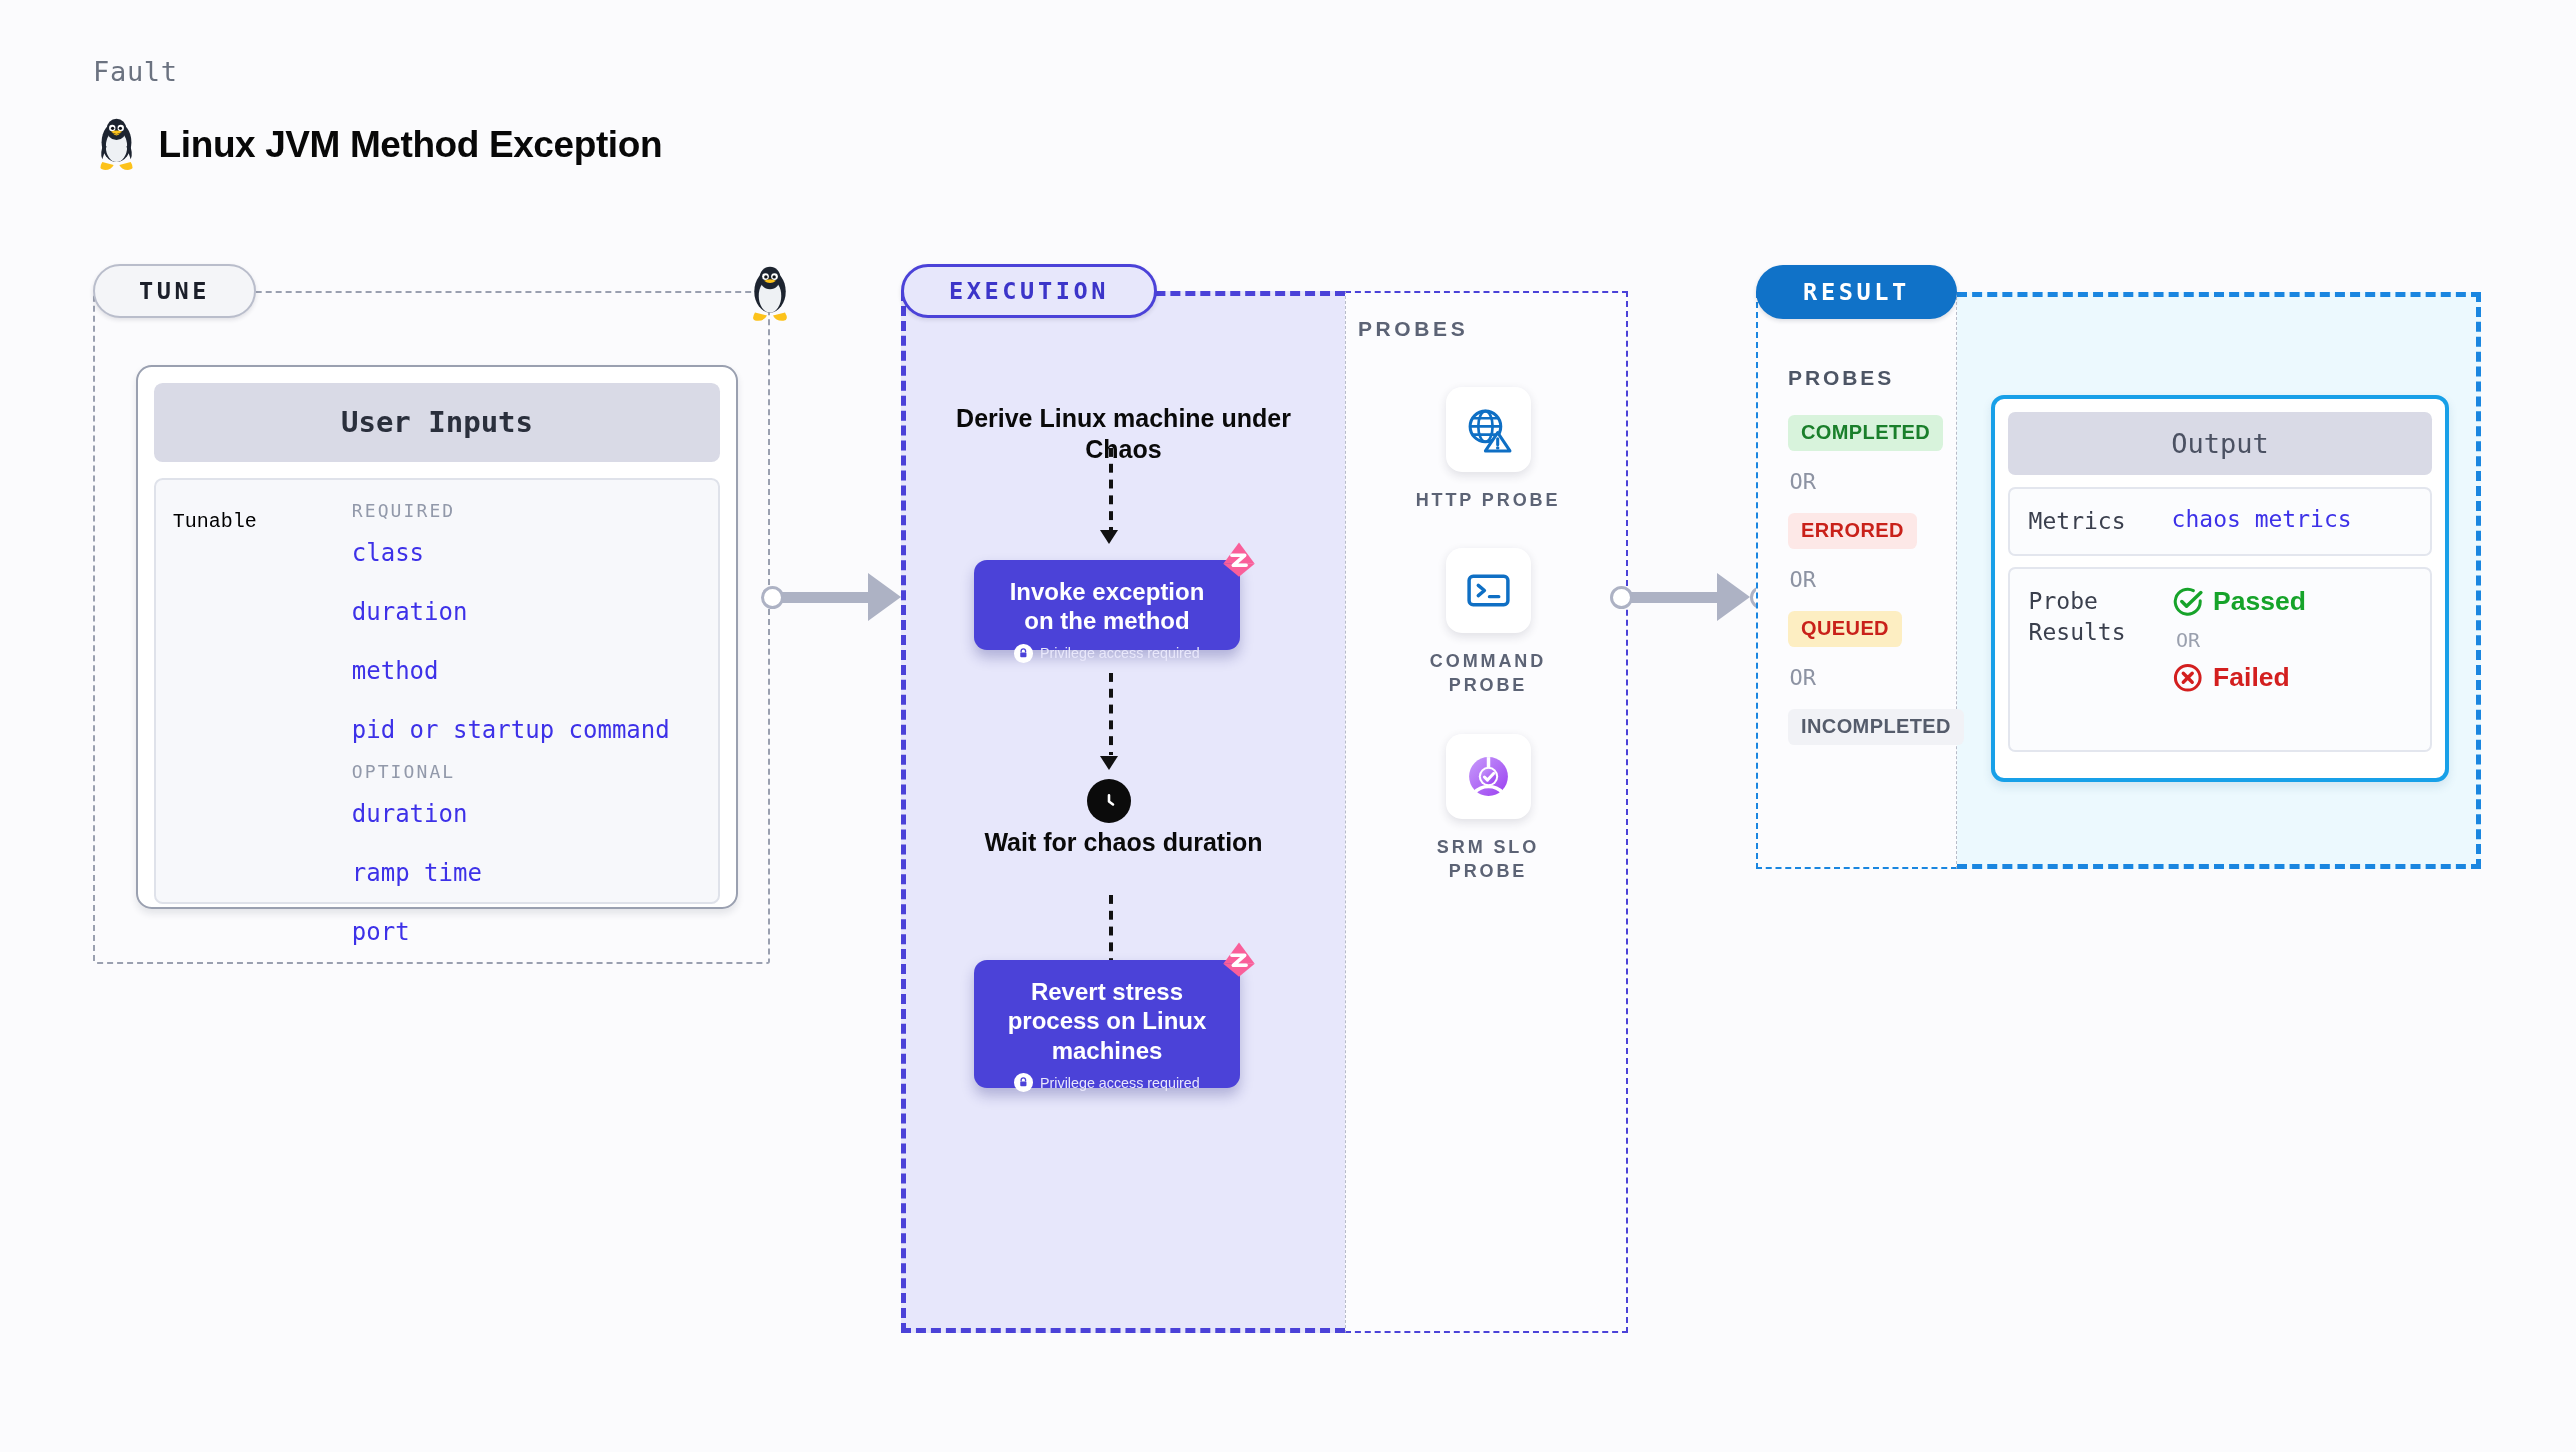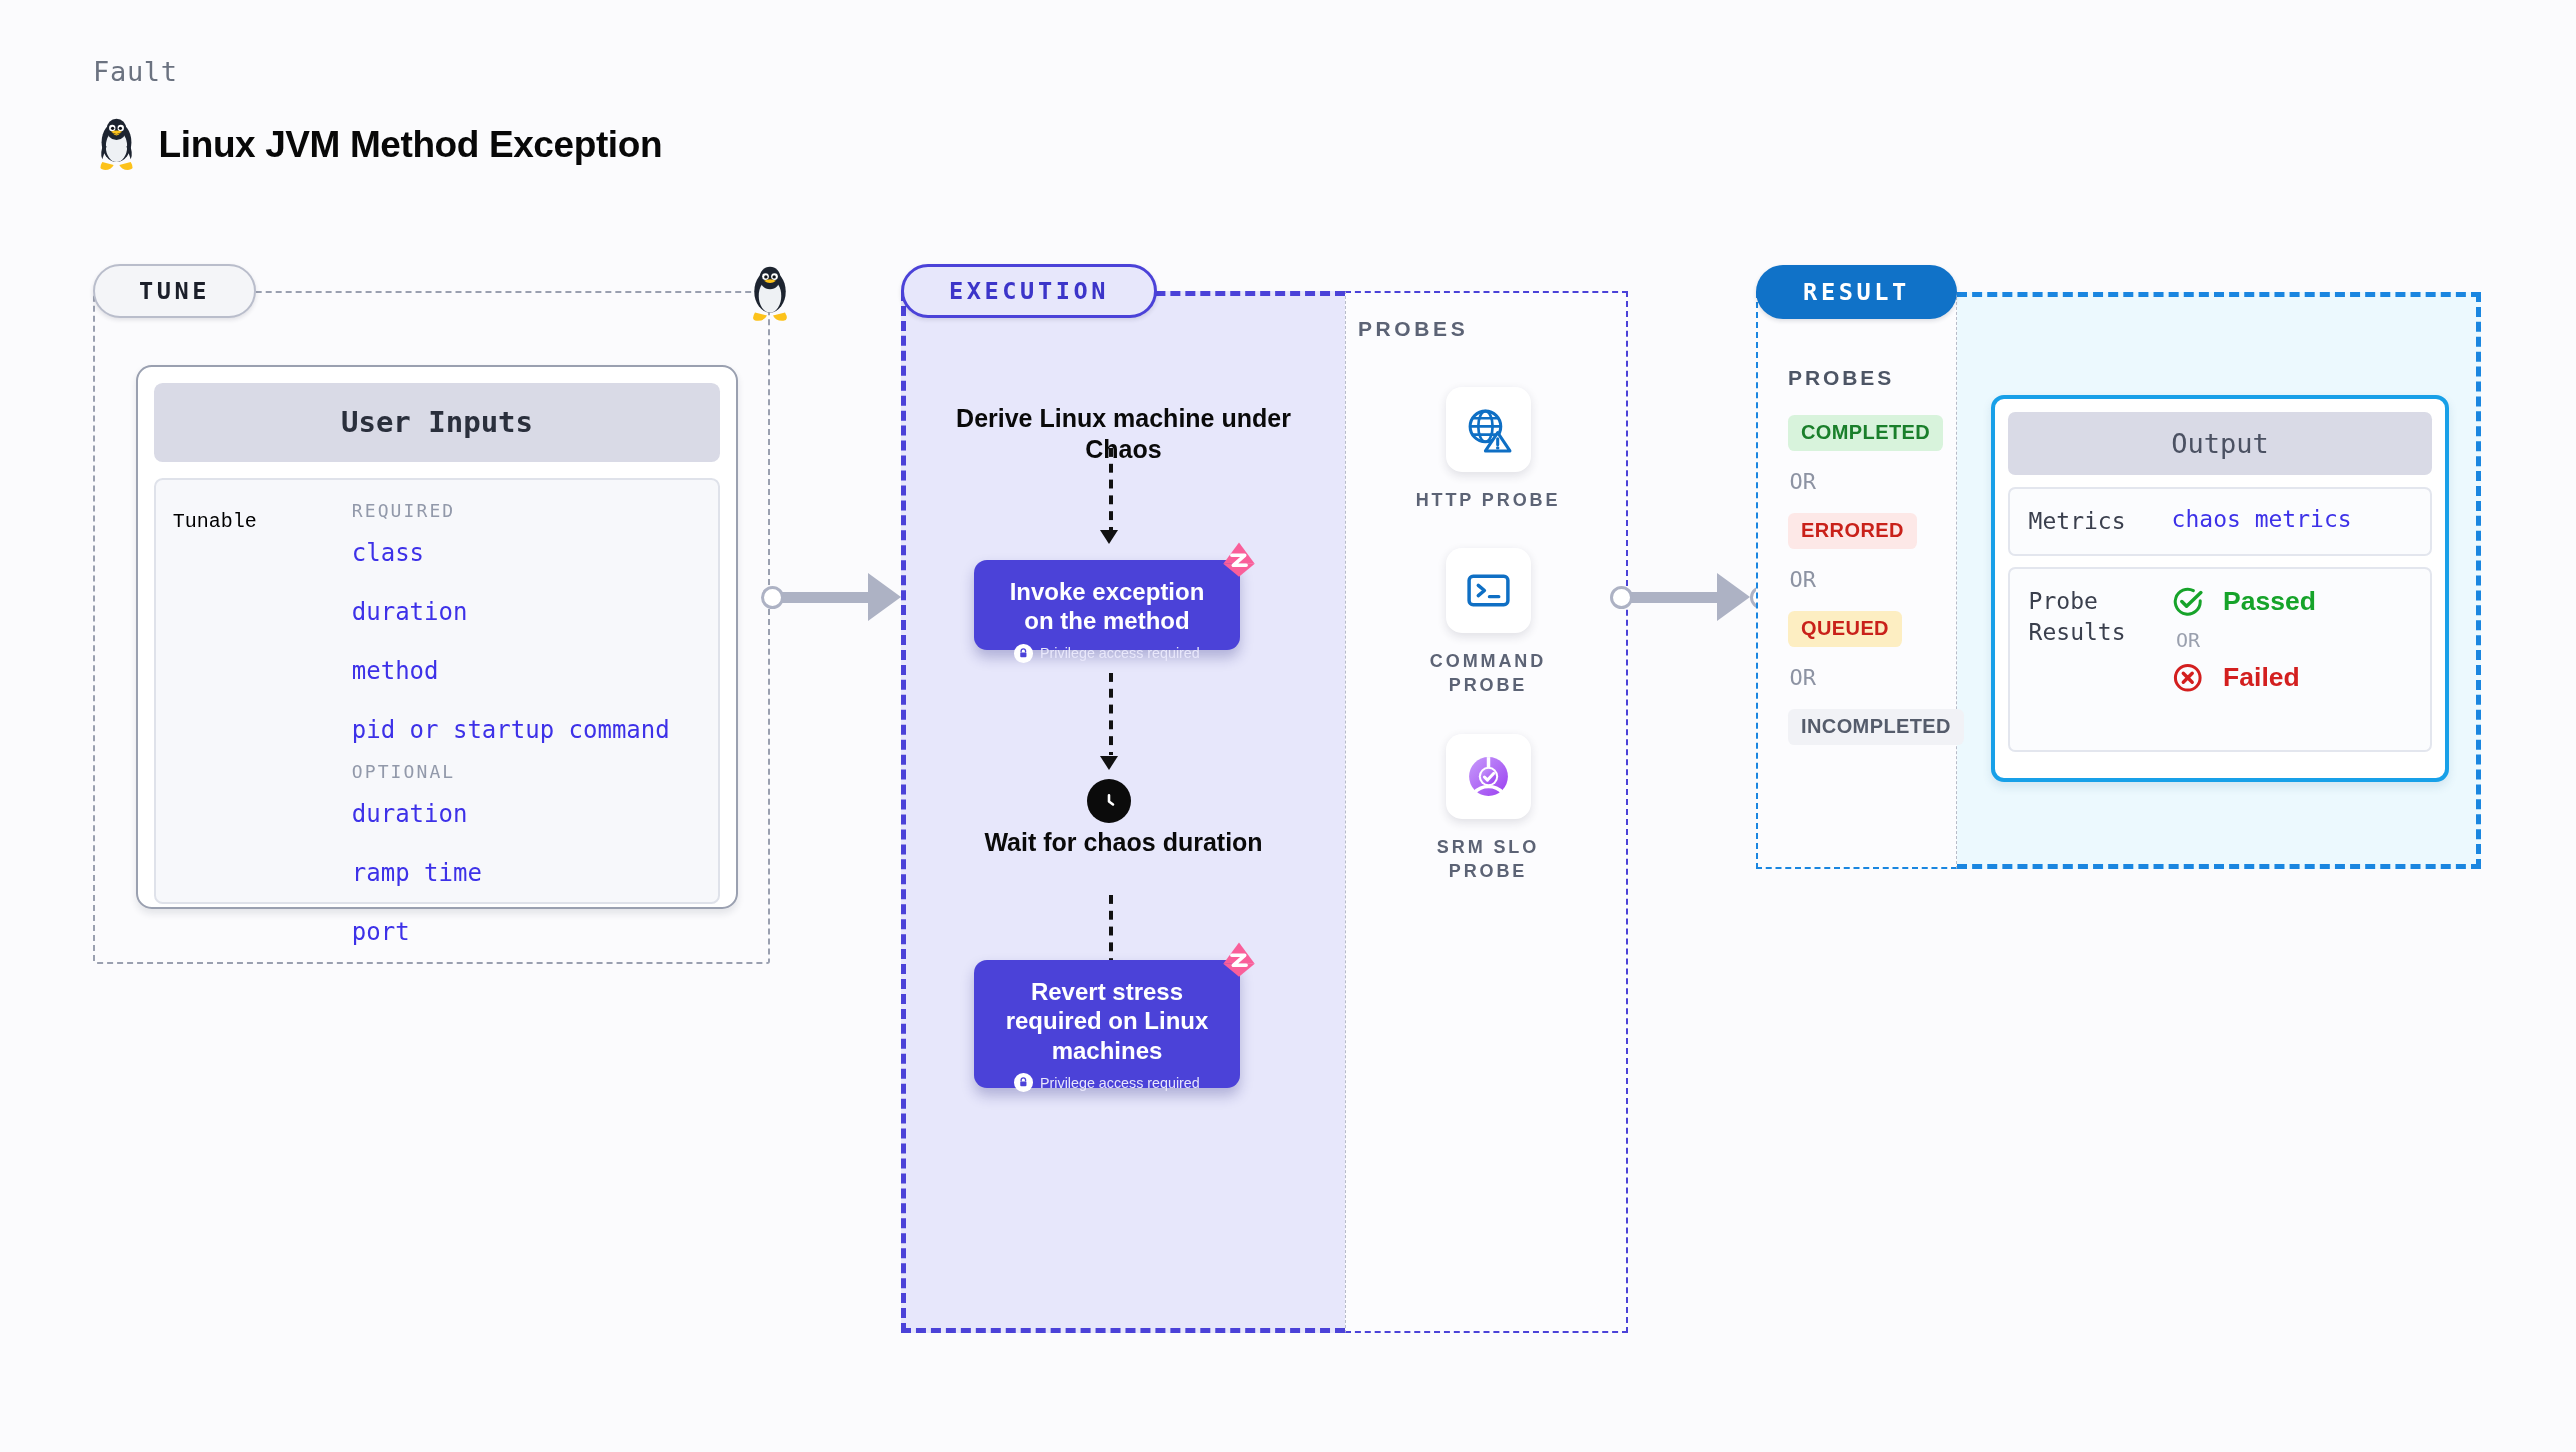--- a/index.html
+++ b/index.html
@@ -243,21 +243,21 @@
   }
   .out-key {
     font-family: "DejaVu Sans Mono", monospace;
     font-size: 23px; color: #3a3f4d; width: 143px; flex: none; line-height: 1.35;
   }
   .out-val-metrics {
     font-family: "DejaVu Sans Mono", monospace;
     font-size: 23px; color: #3d31e8;
   }
   #probe-results-row { height: 185px; }
-  .res-line { display: flex; align-items: center; gap: 20px; }
+  .res-line { display: flex; align-items: center; gap: 10px; }
   .res-line svg { width: 31.5px; height: 31.5px; display: block; }
   .res-pass { font-size: 26.5px; font-weight: 700; color: #16a32a; }
   .res-fail { font-size: 26.5px; font-weight: 700; color: #d31f1f; }
   .res-or {
     font-family: "DejaVu Sans Mono", monospace;
     font-size: 20px; color: #9aa0ae; margin: 10px 0 10px 4.3px;
   }
 
   
   .connector { position: absolute; height: 50px; }
@@ -394,21 +394,21 @@
 <div class="arrow-head" id="arrow3h"></div>
 
 <div class="step-box" id="step-revert">
   <span class="chaos-badge">
     <svg viewBox="0 0 56 56" width="40" height="40" xmlns="http://www.w3.org/2000/svg">
       <path d="M6 32 L28 2 L50 32 Z" fill="#f95f9a"></path>
       <path d="M6 32 L28 50 L50 32 Z" fill="#f95f9a"></path>
       <path d="M18 20 L36 20 L20 34 L38 34" stroke="#fff" stroke-width="5" fill="none" stroke-linecap="round" stroke-linejoin="round"></path>
     </svg>
   </span>
-  <div class="step-title">Revert stress required on Linux machines</div>
+  <div class="step-title">Revert stress process on Linux machines</div>
   <div class="step-sub">
     <span class="lock-badge">
       <svg viewBox="0 0 24 24" xmlns="http://www.w3.org/2000/svg">
         <path d="M7 10V7a5 5 0 0 1 10 0v3" stroke="#4b42d8" stroke-width="3" fill="none"></path>
         <rect x="5" y="10" width="14" height="11" rx="2.5" fill="#4b42d8"></rect>
       </svg>
     </span>
     <span>Privilege access required</span>
   </div>
 </div>

